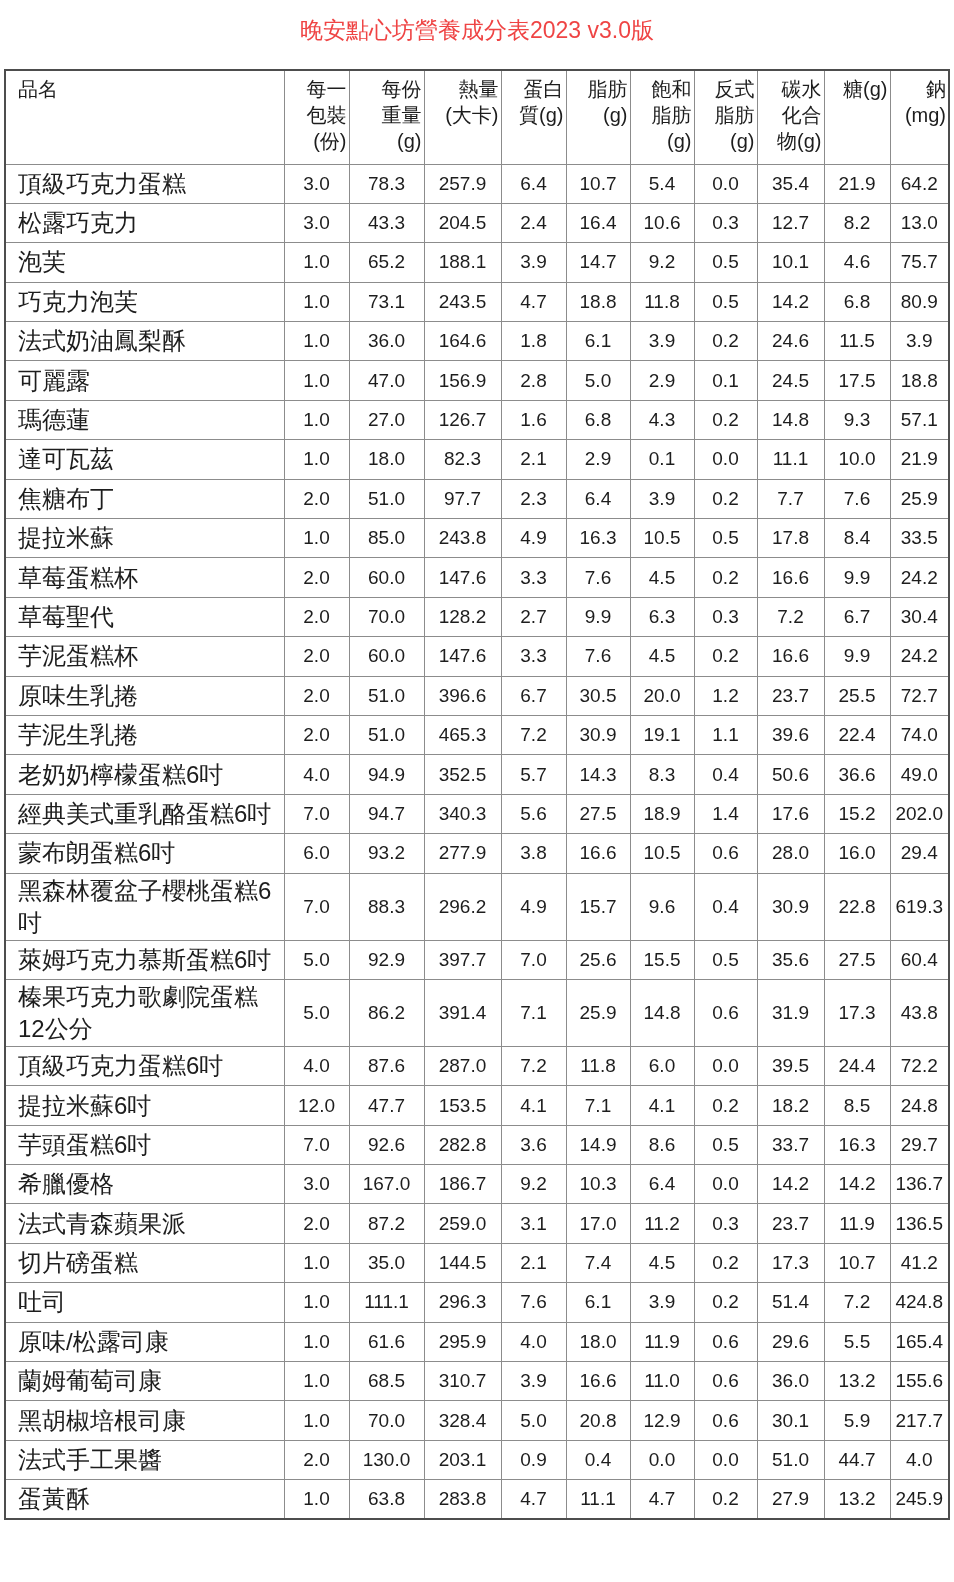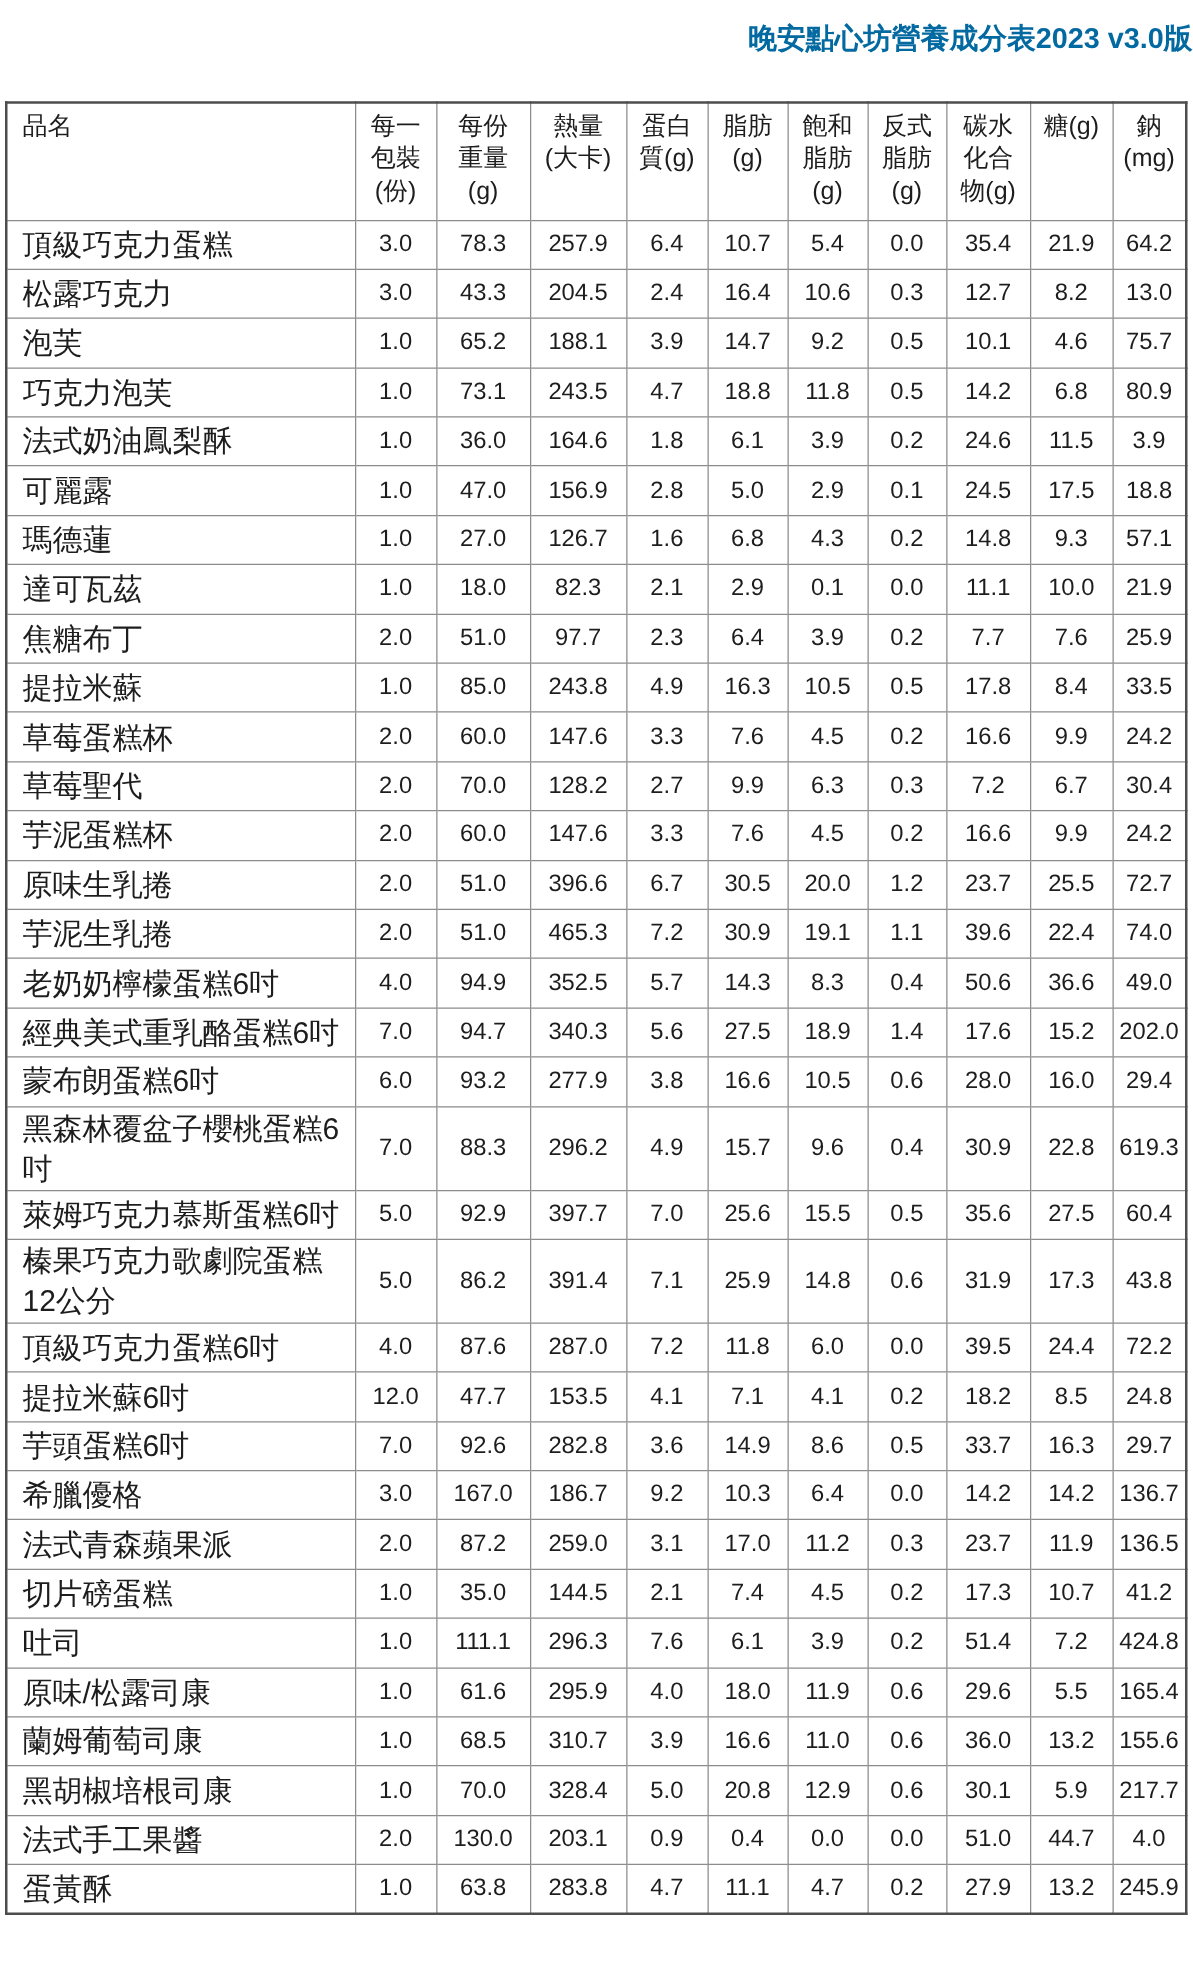--- a/index.html
+++ b/index.html
@@ -11,41 +11,41 @@
     width: 954px;
     height: 1582px;
     overflow: hidden;
     font-family: "Liberation Sans", "DejaVu Sans", sans-serif;
     color: #1d1d1d;
   }
   .title {
     margin: 15px 0 0;
     font-size: 23px;
     line-height: 30px;
-    font-weight: bold;
-    text-align: right;
-    color: #0369a1;
+    font-weight: normal;
+    text-align: center;
+    color: #ef4444;
   }
   table.nutrition {
     border-collapse: collapse;
     table-layout: fixed;
     width: 944px;
-    margin: 36px auto 0;
+    margin: 24px auto 0;
     border: 2px solid #4d4d4d;
     padding-left: 32px;
   }
   th, td {
     border: 1px solid #8c8c8c;
     overflow: hidden;
     box-sizing: border-box;
   }
   thead th {
     height: 94px;
     vertical-align: top;
-    text-align: center;
+    text-align: right;
     font-weight: normal;
     font-size: 20px;
     line-height: 26px;
     padding: 5px 2px 0;
     white-space: pre-line;
   }
   thead th.name-col {
     text-align: left;
     padding-left: 12px;
   }

